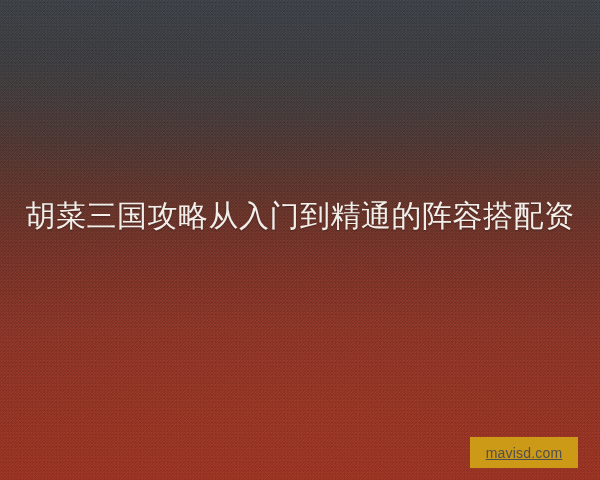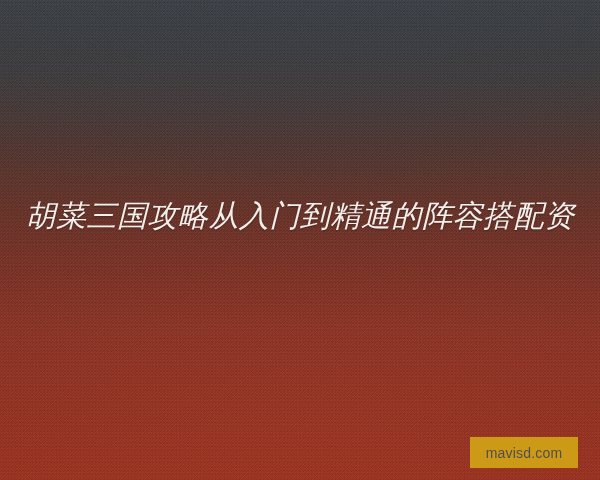--- a/index.html
+++ b/index.html
@@ -86,21 +86,20 @@
 
   
   .title-wrap {
     position: absolute;
     left: 0;
     right: 0;
     top: 196px;
     text-align: center;
     padding: 0 12px;
     box-sizing: border-box;
-    font-style: italic;
   }
 
   .title-line {
     display: block;
     color: #f2eeea;
     font-family: "DejaVu Sans", "Liberation Sans", sans-serif;
     font-size: 30px;
     font-weight: 400;
     line-height: 39px;
     letter-spacing: 0.5px;
@@ -122,20 +121,21 @@
     box-sizing: border-box;
   }
 
   .badge-text {
     color: #4f4f4f;
     font-family: "Liberation Sans", "DejaVu Sans", sans-serif;
     font-size: 14px;
     font-weight: 400;
     letter-spacing: 0.2px;
     line-height: 1;
+    text-decoration: underline;
   }
 </style>
 </head>
 <body>
 
 <div id="cover">
 
   <div class="bg-gradient"></div>
   <div class="bg-glow"></div>
   <div class="bg-noise"></div>

